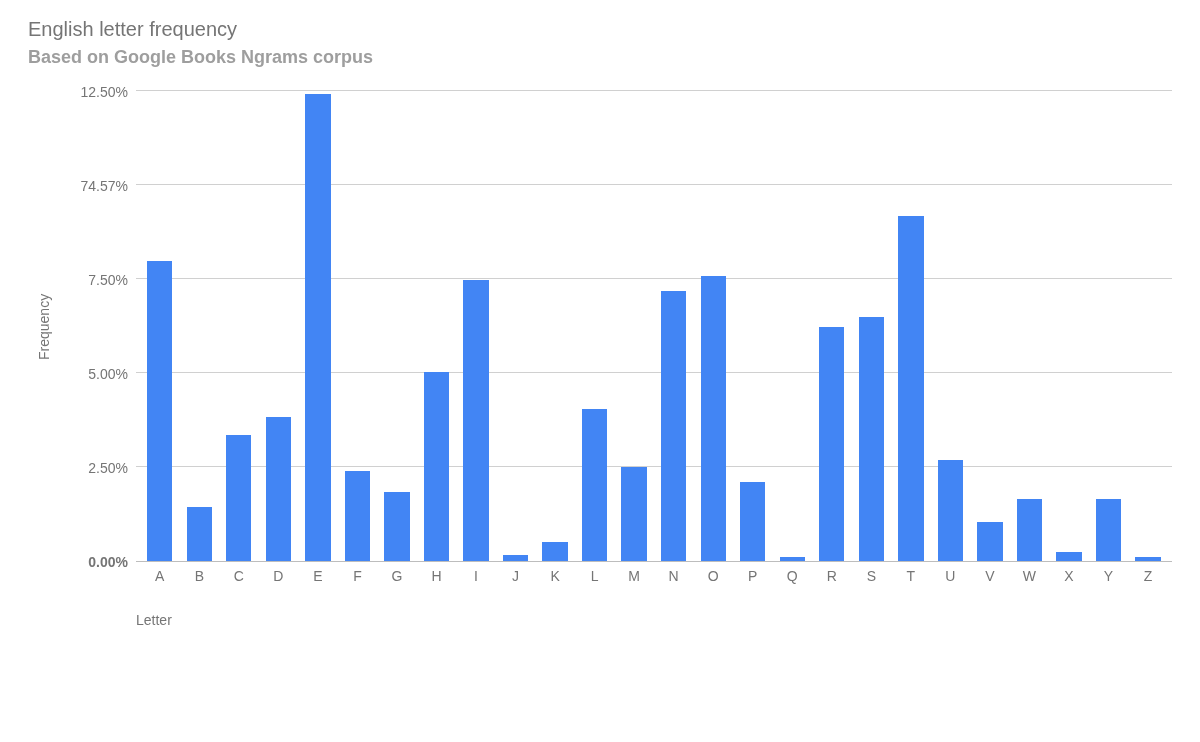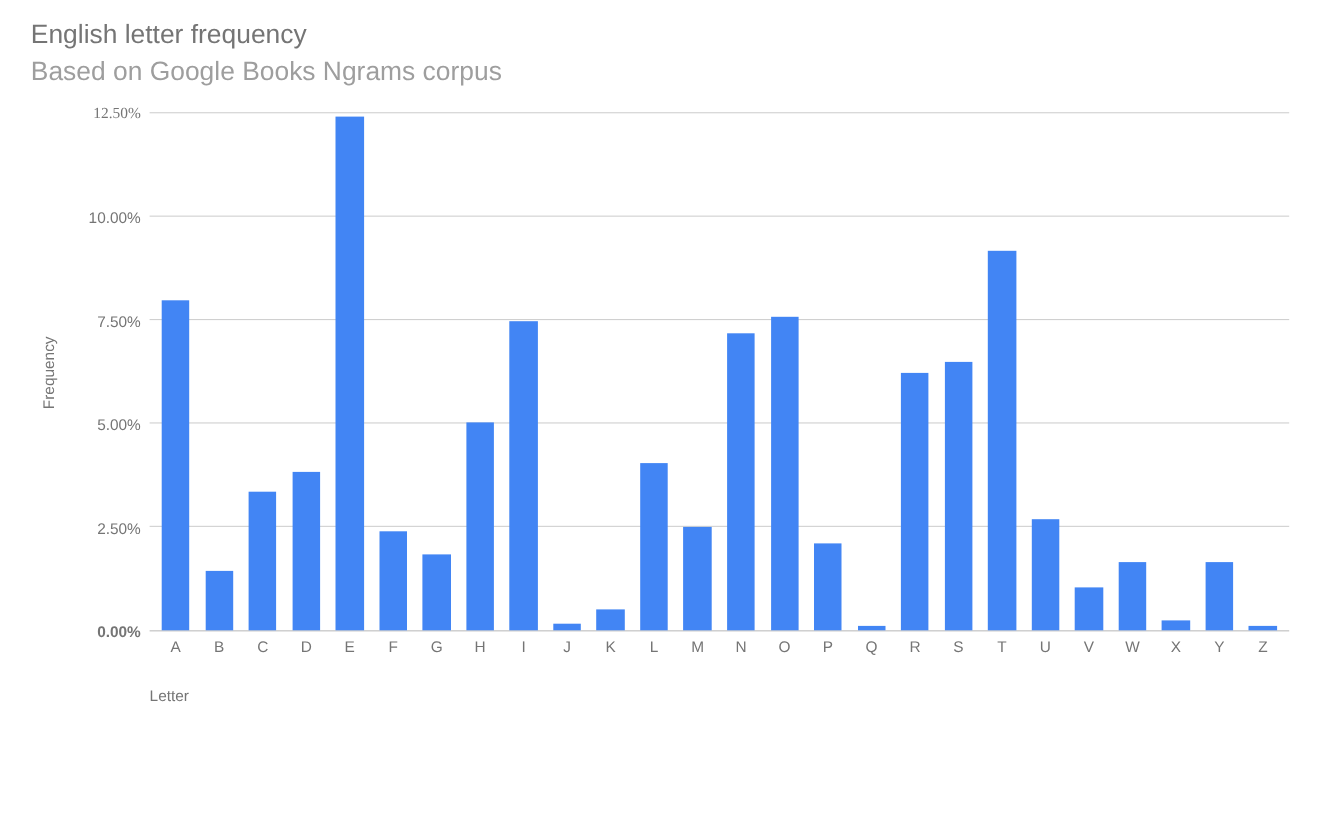--- a/index.html
+++ b/index.html
@@ -5,29 +5,29 @@
   * { box-sizing: border-box; margin: 0; padding: 0; }
   body {
     font-family: Arial, Helvetica, sans-serif;
     background: #fff;
     width: 1200px;
     height: 742px;
     padding: 18px 28px 20px 28px;
     position: relative;
   }
   .title {
-    font-size: 24px;
+    font-size: 20px;
     color: #757575;
     font-weight: 400;
     margin-bottom: 6px;
   }
   .subtitle {
-    font-size: 24px;
+    font-size: 18px;
     color: #9e9e9e;
-    font-weight: 400;
+    font-weight: 700;
     margin-bottom: 24px;
   }
   .chart-wrap {
     position: relative;
     width: 100%;
     height: 580px;
     display: flex;
   }
   .y-axis-label {
     writing-mode: vertical-rl;
@@ -115,22 +115,22 @@
 <div class="title">English letter frequency</div>
 <div class="subtitle">Based on Google Books Ngrams corpus</div>
 
 <div class="chart-wrap">
   <div class="y-axis-label">Frequency</div>
   <div class="y-ticks" id="y-ticks">
       <div class="y-tick" style="bottom: 0px; font-weight: bold;">0.00%</div>
       <div class="y-tick" style="bottom: 94px;">2.50%</div>
       <div class="y-tick" style="bottom: 188px; margin-top: 36px;">5.00%</div>
       <div class="y-tick" style="bottom: 282px; margin-top: 48px;">7.50%</div>
-      <div class="y-tick" style="bottom: 376px;">10.00%</div>
-      <div class="y-tick" style="bottom: 470px; font-family: Liberation Serif, serif;">12.50%</div>
+      <div class="y-tick" style="bottom: 376px;">74.57%</div>
+      <div class="y-tick" style="bottom: 470px;">12.50%</div>
     </div>
   <div class="plot-col">
     <div class="plot" id="plot">
       <div id="gridlines">
           <div class="gridline" style="bottom: 94px;"></div>
           <div class="gridline" style="bottom: 188px;"></div>
           <div class="gridline" style="bottom: 282px;"></div>
           <div class="gridline" style="bottom: 376px;"></div>
           <div class="gridline" style="bottom: 470px;"></div>
         </div>

